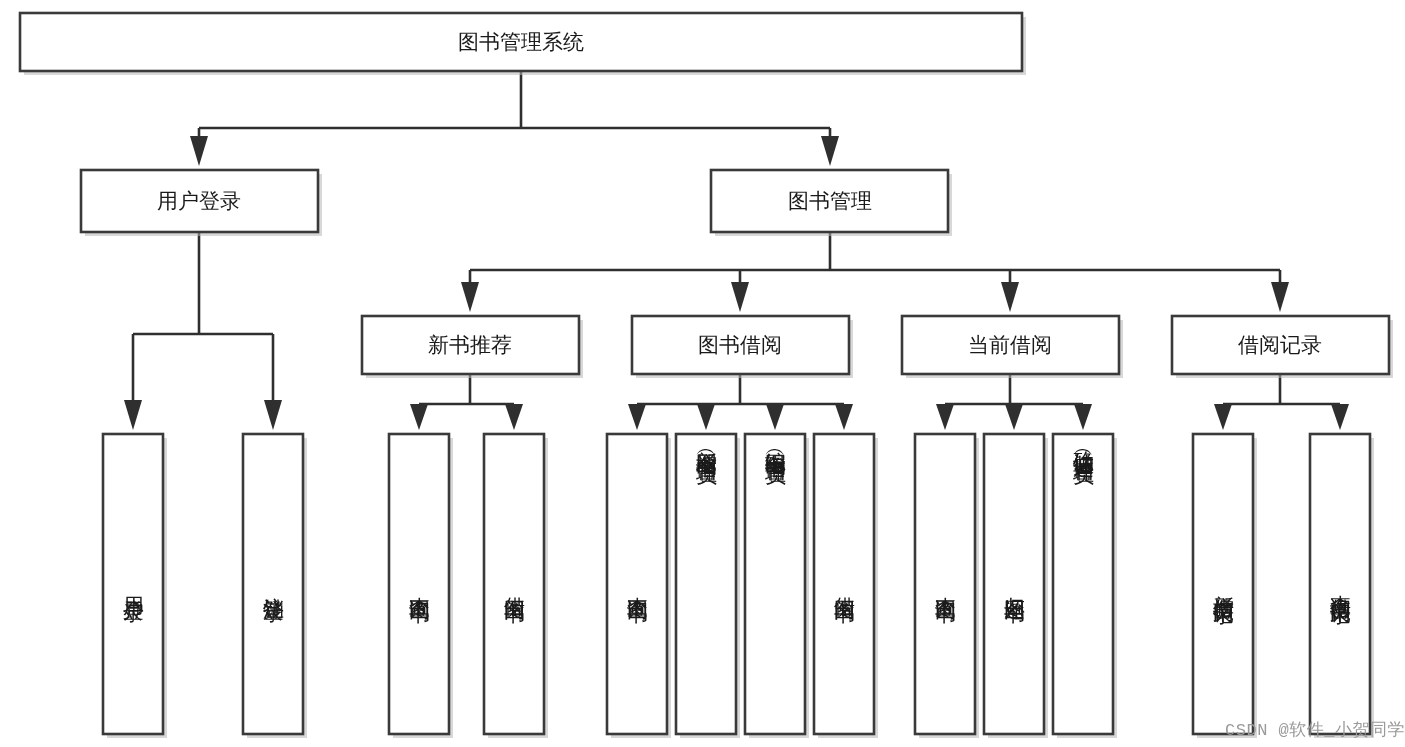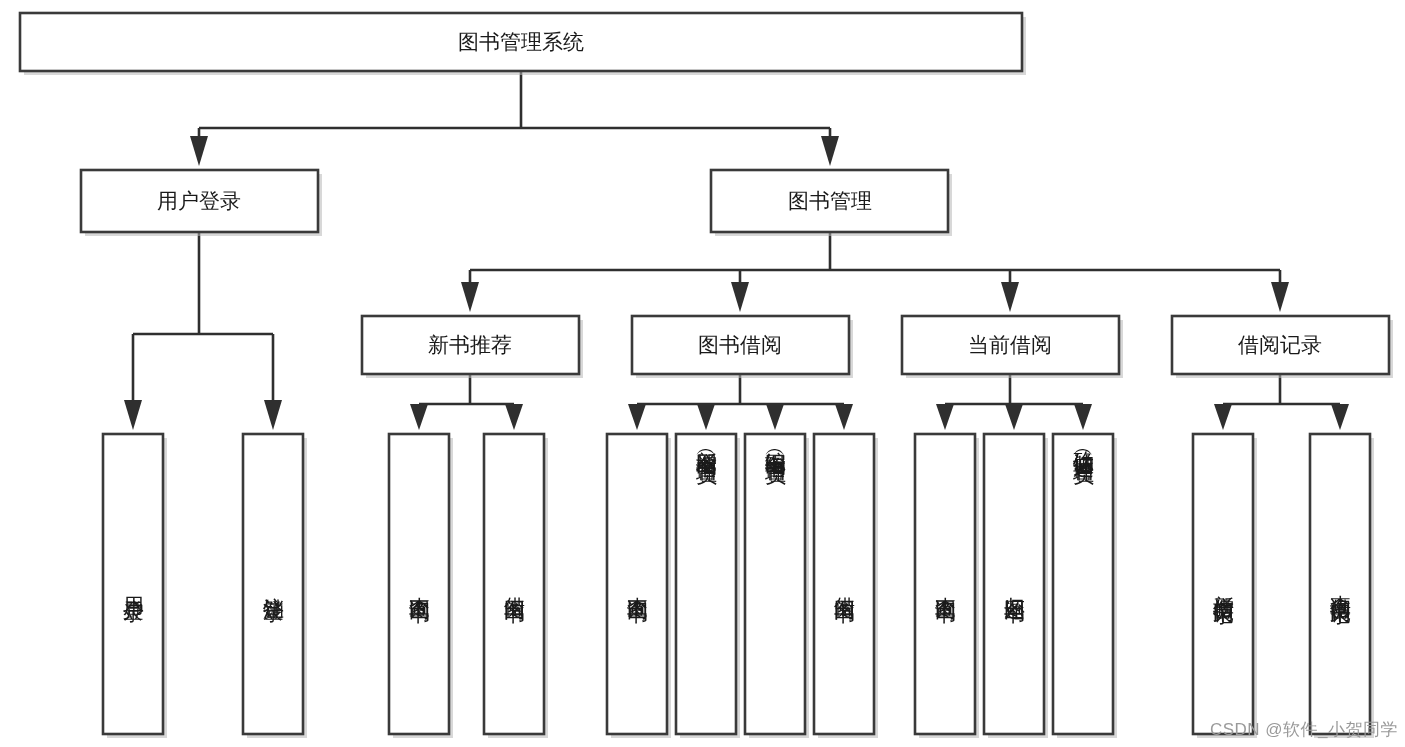--- a/index.html
+++ b/index.html
@@ -69,23 +69,23 @@
     font-family: "DejaVu Sans", "Liberation Sans", sans-serif;
     font-size: 21px;
     line-height: 1.18;
     letter-spacing: 2px;
     color: #1a1a1a;
     white-space: nowrap;
     text-align: center;
   }
   .watermark {
     position: absolute;
-    right: 7px;
+    right: 0;
     bottom: 6px;
-    font-family: Liberation Sans, sans-serif;
+    font-family: Liberation Mono, monospace;
     font-size: 17px;
     color: #9a9a9a;
     white-space: nowrap;
     letter-spacing: 0.5px;
   }
 </style>
 </head>
 <body>
 
 <div id="diagram-root">

